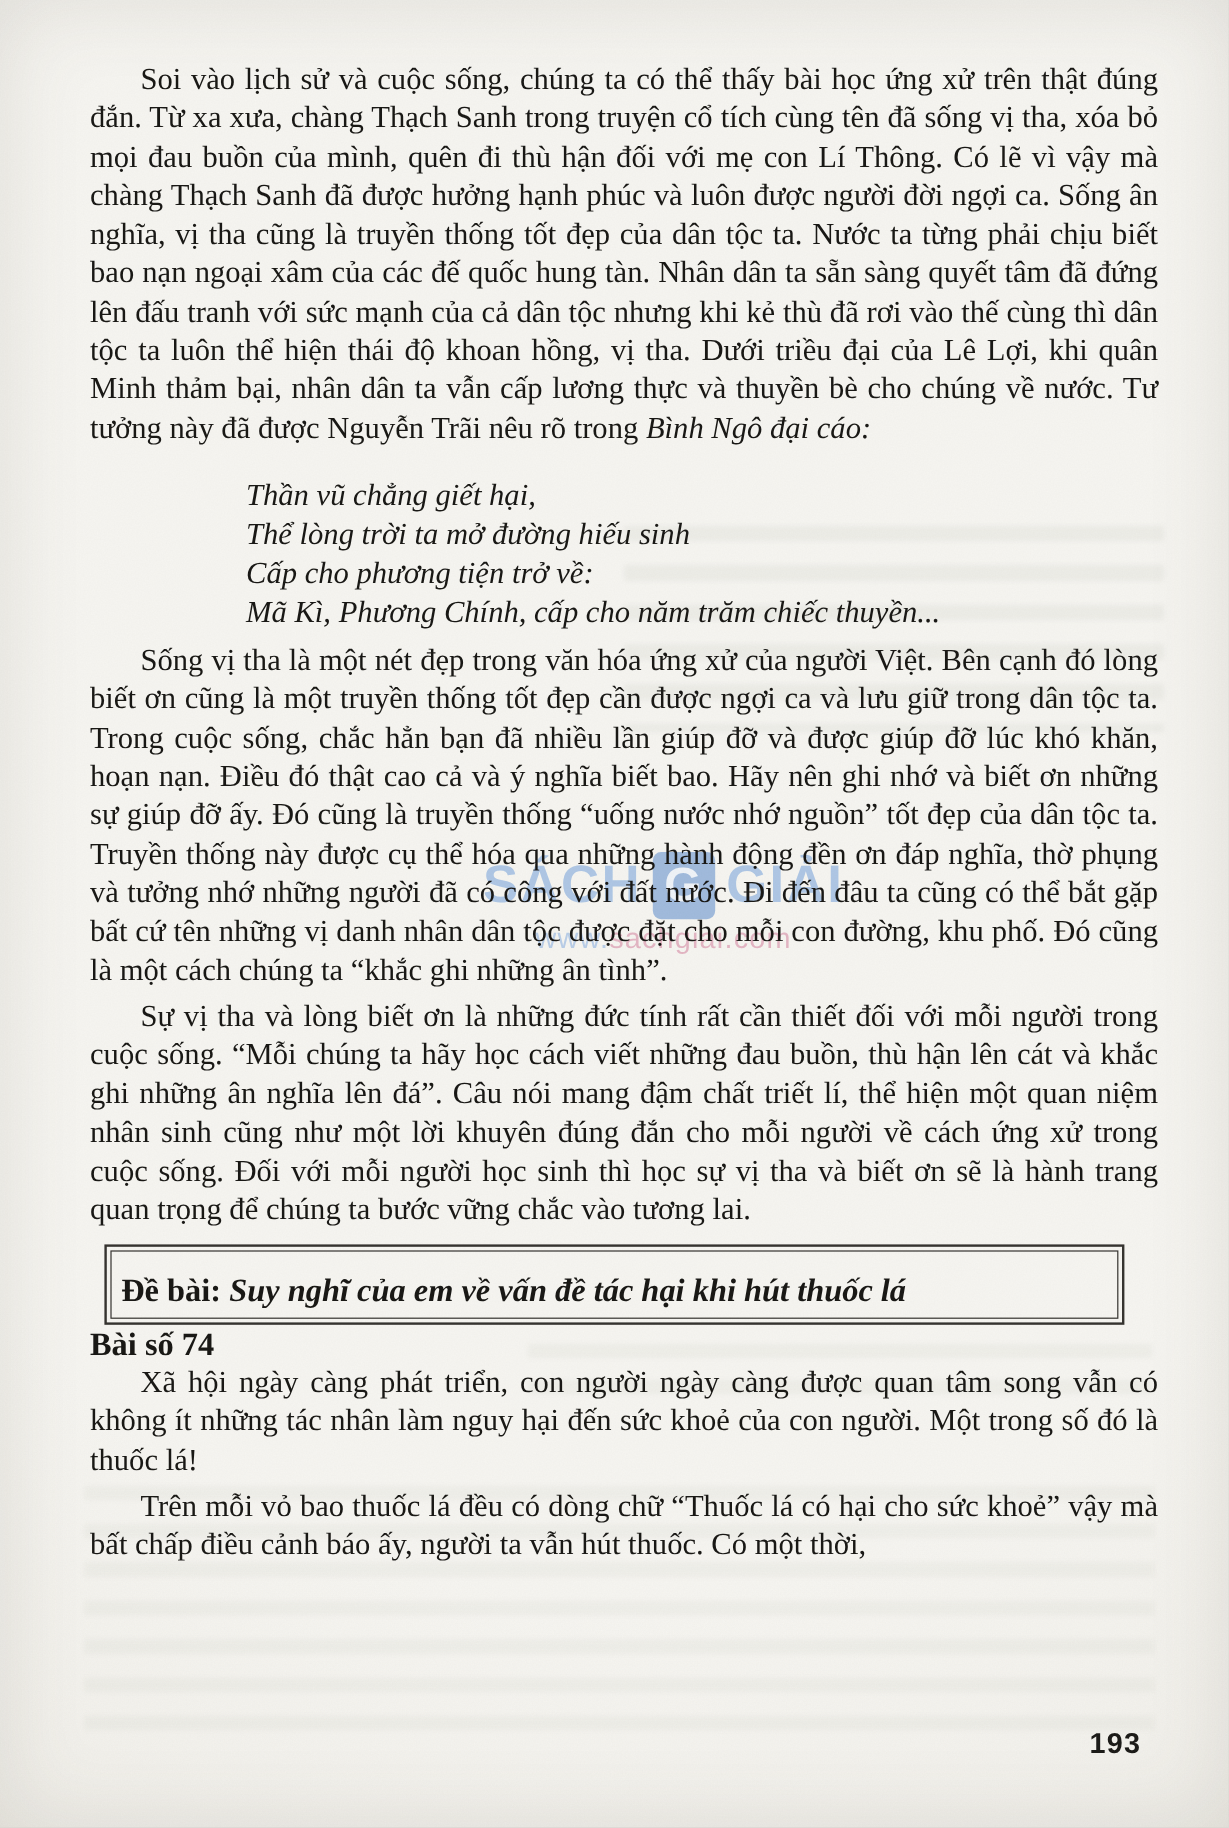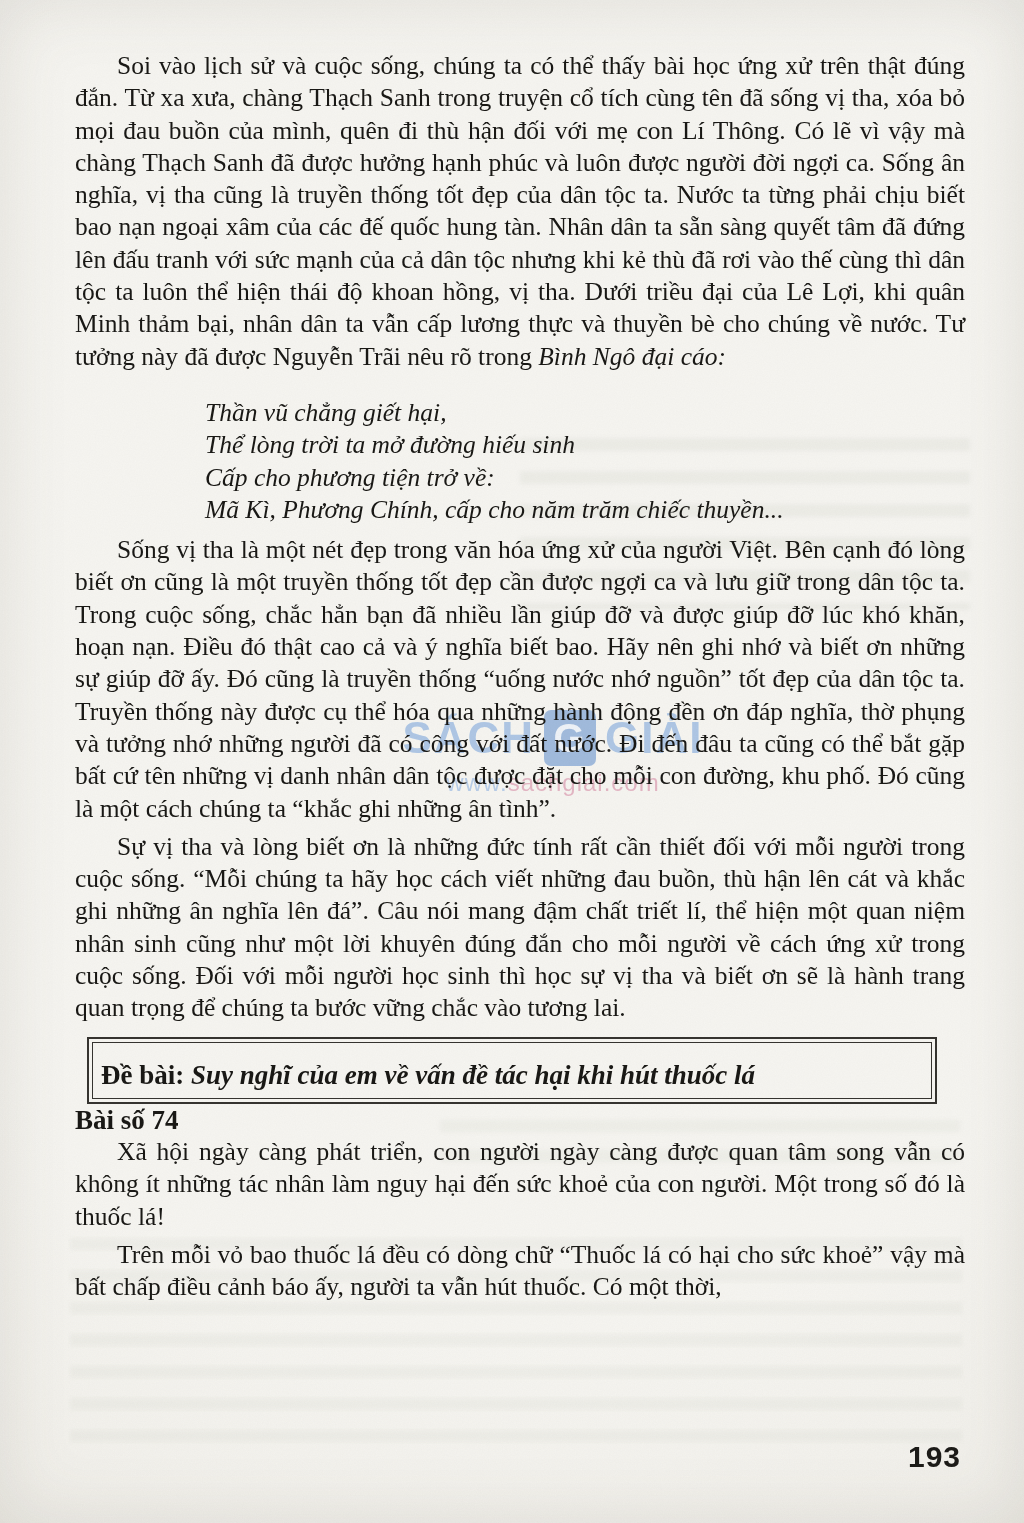--- a/index.html
+++ b/index.html
@@ -124,21 +124,21 @@
     font-size: 27px;
     text-indent: 0 !important;
   }
 
   .page-number {
     position: absolute;
     left: 908px; top: 1440px;
     z-index: 2;
     font-family: "Liberation Sans", "DejaVu Sans", sans-serif;
     font-weight: bold;
-    font-size: 30px;
+    font-size: 24px;
     letter-spacing: 1px;
     color: #1c1b18;
   }
 
   .texture {
     position: absolute;
     left: 0; top: 0;
     z-index: 4;
     pointer-events: none;
     mix-blend-mode: multiply;

